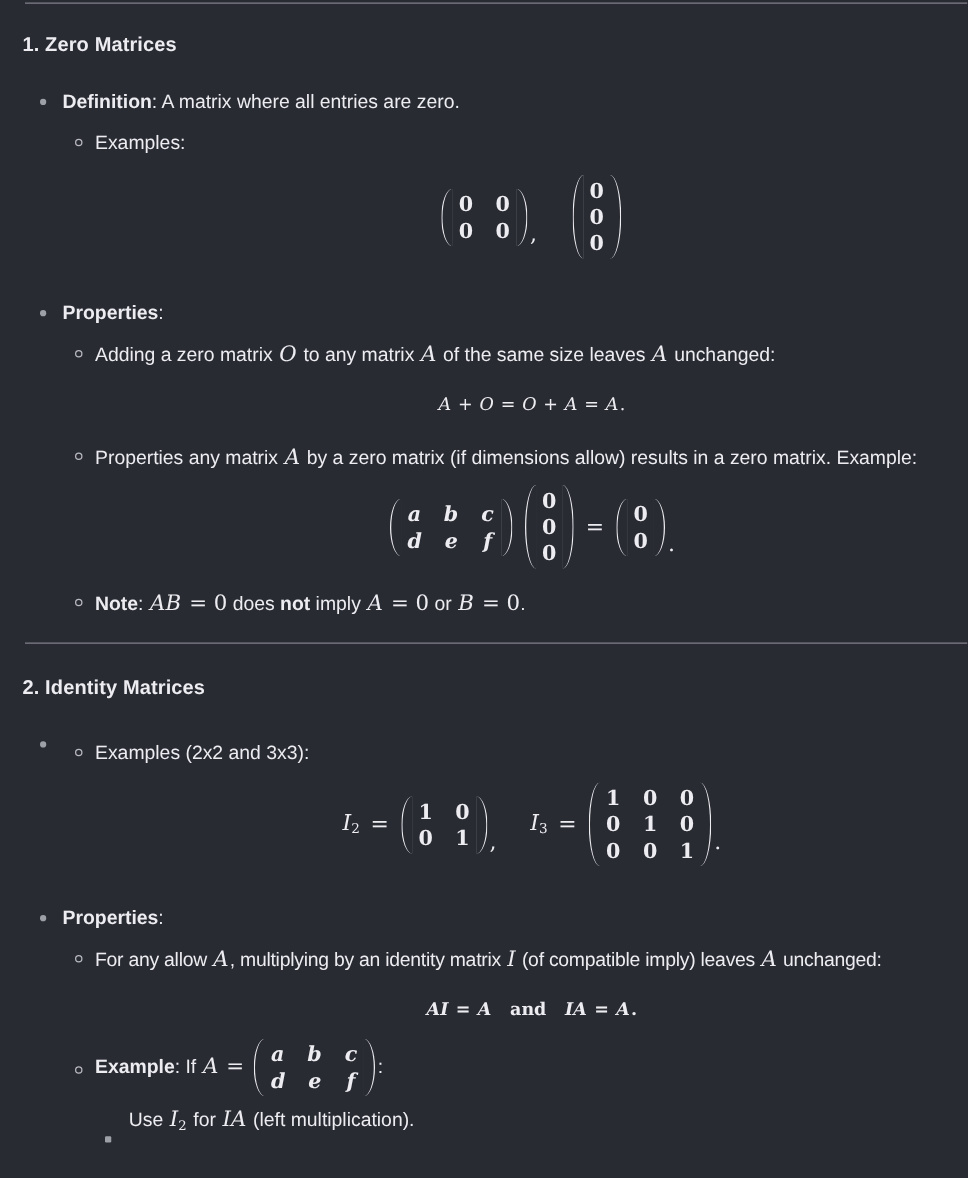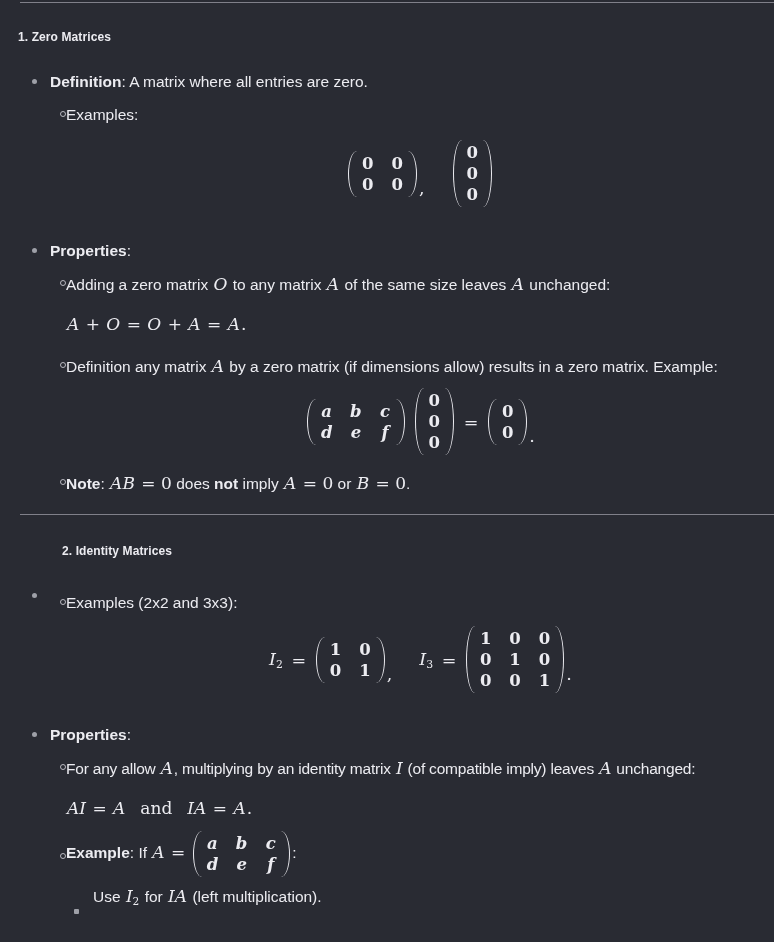--- a/index.html
+++ b/index.html
@@ -9,29 +9,29 @@
   html,body{margin:0;padding:0;}
   body{
     width:774px;height:942px;overflow:hidden;
     background:var(--bg);color:var(--text);
     font-family:"Liberation Sans",sans-serif;font-size:15.5px;
   }
   .page{width:774px;height:942px;padding-left:18px;overflow:hidden;}
   .hr{border:0;border-top:1px solid var(--rule);margin:0;margin-left:2px;}
   .hr.top{margin-top:2px;}
   .hr.mid{margin-top:10px;}
-  h3.heading{font-size:12px;font-weight:700;margin:0;margin-top:24px;line-height:20px;letter-spacing:.1px;}
-  h3.heading.s2{margin-top:26px;margin-left:44px;}
+  h3.heading{font-size:16px;font-weight:700;margin:0;margin-top:24px;line-height:20px;letter-spacing:.1px;}
+  h3.heading.s2{margin-top:26px;}
 
   .ul1{padding-left:14px;margin-top:22px;}
   .ul2{margin-left:10px;margin-top:7px;}
   .ul3{margin-left:8px;margin-top:6px;}
   .li{display:flex;margin-bottom:7px;}
   .ul1 > .li{gap:13px;}
-  .ul2 > .li{}
+  .ul2 > .li{gap:10px;}
   .ul3 > .li{gap:14px;align-items:flex-end;}
   .li.mt12{margin-top:12px;}
   .content{flex:1;min-width:0;}
 
   .mk{flex:none;}
   .mk.dot{width:5px;height:5px;border-radius:50%;background:var(--marker);margin-top:10px;}
   .mk.circ{width:6px;height:6px;border:1.3px solid #B9B9C1;border-radius:50%;background:transparent;margin-top:9px;}
   .mk.sq{width:5px;height:5px;background:var(--marker);border-radius:1px;margin-top:10px;}
   .mk.center{margin-top:22px;}
 
@@ -47,27 +47,27 @@
   .run-pun{font-family:"DejaVu Serif",serif;align-self:center;transform:translateY(14px);}
   .run-sp{display:inline-block;width:26px;}
   .run-spm{display:inline-block;width:6px;}
   .run-spand{display:inline-block;width:14px;}
   .msub{font-size:0.62em;font-style:normal;vertical-align:-0.25em;font-family:"DejaVu Serif",serif;}
 
   
   .disp{display:flex;align-items:center;justify-content:center;font-size:17.5px;}
   .disp .run-var,.disp .run-op{font-size:inherit;}
   .disp .run-op{margin:0 2px;}
-  .disp-t{font-family:"DejaVu Serif",serif;font-size:17px;text-align:left;}
+  .disp-t{font-family:"DejaVu Serif",serif;font-size:14px;text-align:center;}
   .disp-t .run-var,.disp-t .run-op,.disp-t .run-rm{font-size:inherit;}
   .d1{margin:12px 0 12px;}
   .dt-add{margin:12px 0 8px;line-height:28px;}
   .d3{margin:8px 0 8px;}
   .d4{margin:10px 0 10px;}
-  .dt-ai{margin:12px 0 2px;line-height:28px;}
+  .dt-ai{margin:12px 0 2px;line-height:28px;font-weight:bold;}
 
   
   .matrix{display:inline-flex;align-items:stretch;vertical-align:middle;margin:0 2px;}
   .mrows{display:flex;flex-direction:column;justify-content:center;padding:2px 4px;}
   .mrow{display:flex;justify-content:center;column-gap:18px;}
   .mcell{font-family:"DejaVu Serif",serif;font-weight:700;font-size:16.5px;line-height:21px;min-width:11px;text-align:center;}
   .mcell.mvar{font-style:italic;}
   .mparen{width:9px;flex:none;}
   .mparen.pl{border-left:1.8px solid var(--text);border-radius:9px 0 0 9px / 50% 0 0 50%;margin-right:1px;}
   .mparen.pr{border-right:1.8px solid var(--text);border-radius:0 9px 9px 0 / 0 50% 50% 0;margin-left:1px;}
@@ -139,21 +139,21 @@
           <div class="li">
             <span class="mk circ"></span>
             <div class="content">
               <p class="para"><span class="run-t">Adding a zero matrix </span><span class="run-var">O</span><span class="run-t"> to any matrix </span><span class="run-var">A</span><span class="run-t"> of the same size leaves </span><span class="run-var">A</span><span class="run-t"> unchanged:</span></p>
               <div class="disp-t dt-add"><span class="run-var">A</span><span class="run-op"> + </span><span class="run-var">O</span><span class="run-op"> = </span><span class="run-var">O</span><span class="run-op"> + </span><span class="run-var">A</span><span class="run-op"> = </span><span class="run-var">A</span><span class="run-op">.</span></div>
             </div>
           </div>
           <div class="li">
             <span class="mk circ"></span>
             <div class="content">
-              <p class="para"><span class="run-t">Definition any matrix </span><span class="run-var">A</span><span class="run-t"> by a zero matrix (if dimensions allow) results in a zero matrix. Example:</span></p>
+              <p class="para"><span class="run-t">Properties any matrix </span><span class="run-var">A</span><span class="run-t"> by a zero matrix (if dimensions allow) results in a zero matrix. Example:</span></p>
               <div class="disp d3">
                   <span class="matrix">
                     <span class="mparen pl"></span>
                     <span class="mrows">
                       <span class="mrow">
                         <span class="mcell mvar">a</span>
                         <span class="mcell mvar">b</span>
                         <span class="mcell mvar">c</span>
                       </span>
                       <span class="mrow">

